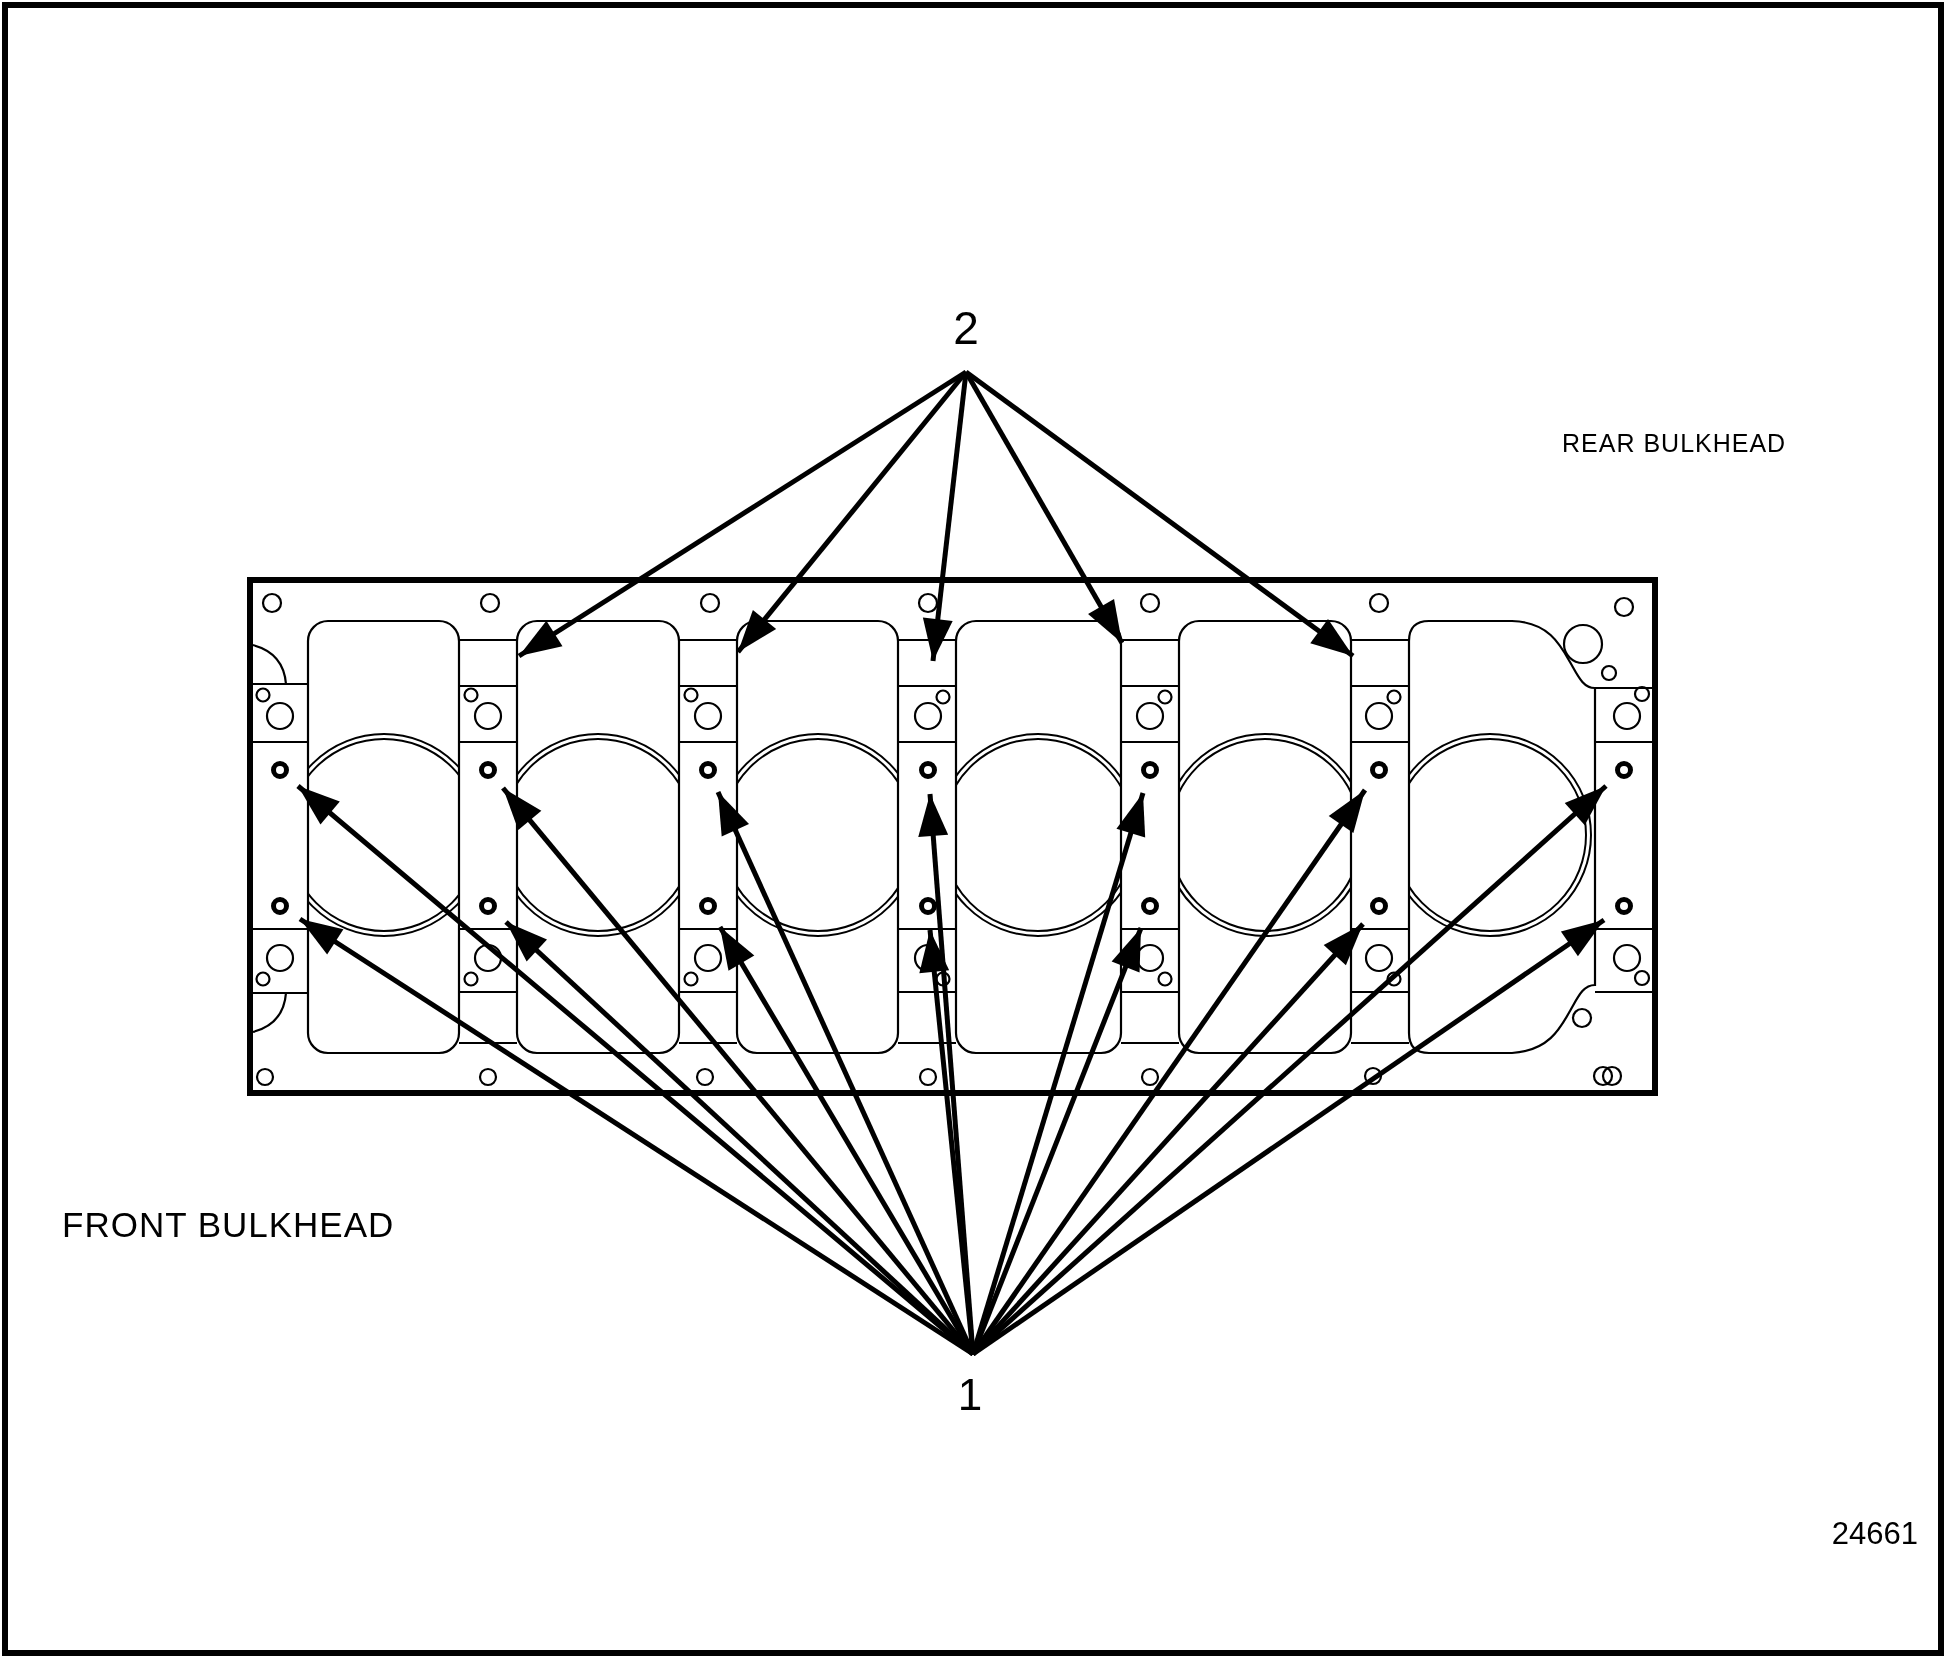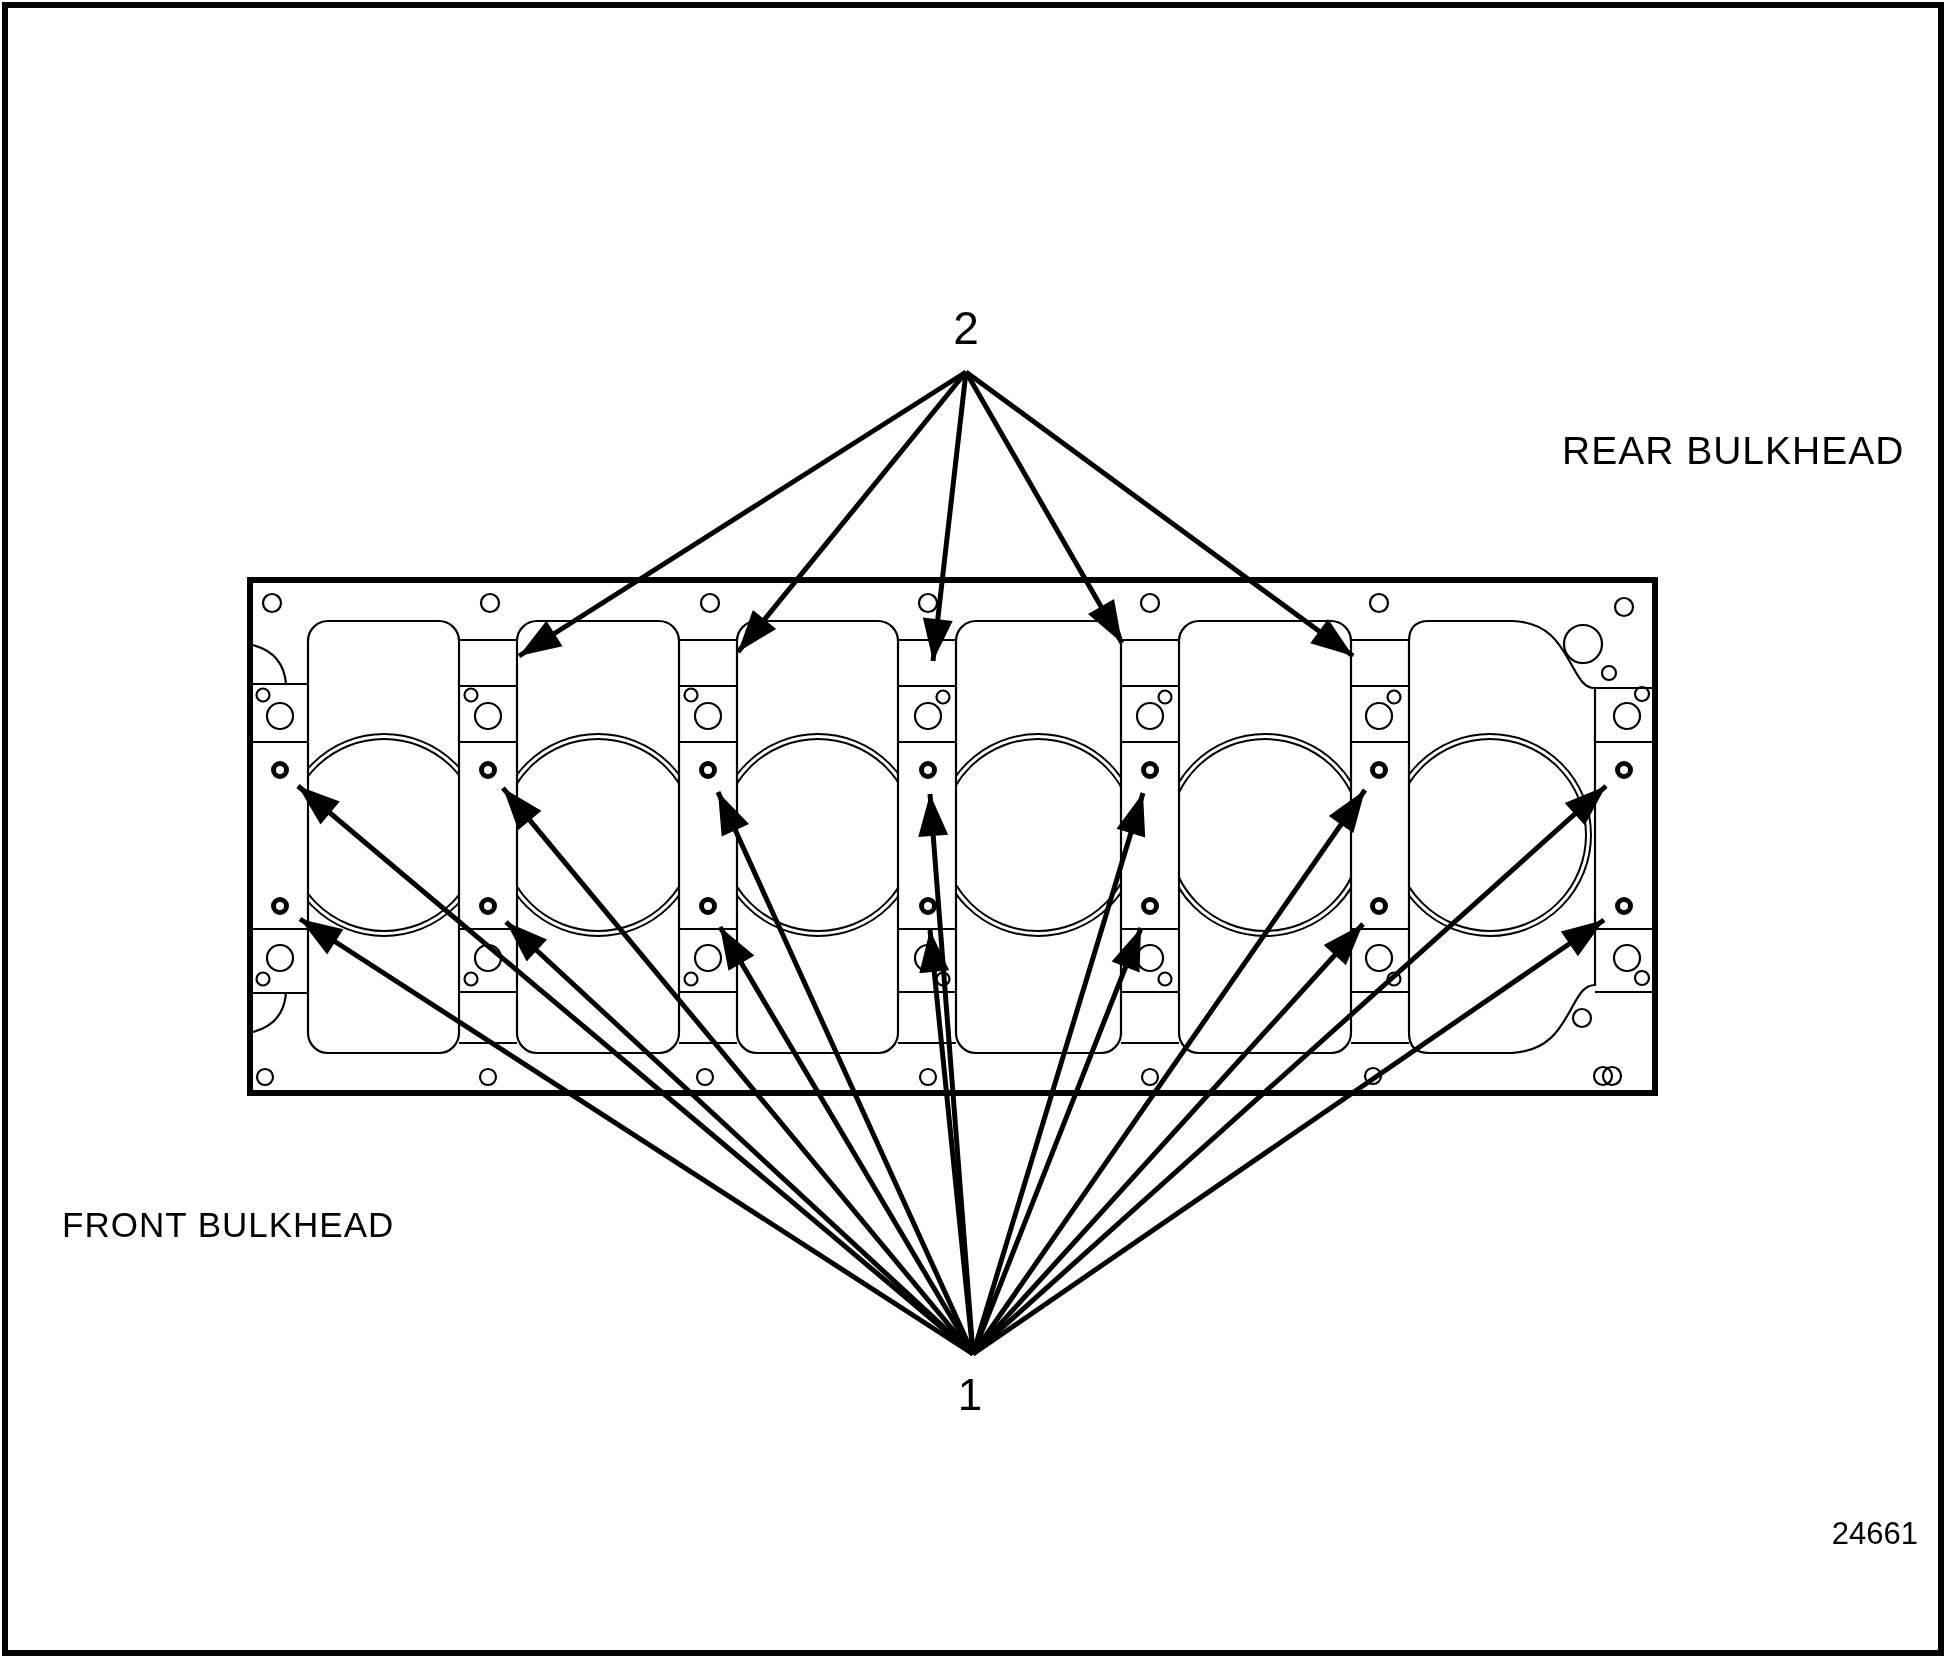--- a/index.html
+++ b/index.html
@@ -13,21 +13,21 @@
   #drawing{position:absolute;left:0;top:0;}
   .label{
     position:absolute;
     color:#000;
     white-space:nowrap;
     font-family:"Liberation Sans", sans-serif;
     letter-spacing:1px;
   }
   #callout-2{left:966px;top:301px;font-size:46px;transform:translateX(-50%);letter-spacing:0;}
   #callout-1{left:970px;top:1370px;font-size:44px;transform:translateX(-50%);letter-spacing:0;}
-  #rear-bulkhead{left:1562px;top:429px;font-size:39px;}
+  #rear-bulkhead{left:1562px;top:429px;font-size:25px;}
   #front-bulkhead{left:62px;top:1205px;font-size:35px;}
   #figure-number{left:1918px;top:1516px;font-size:31px;transform:translateX(-100%);letter-spacing:0;text-align:right;}
   svg *{vector-effect:none;}
 </style>
 </head>
 <body>
 
 <div id="stage">
 
   <svg id="drawing" width="1946" height="1658" viewBox="0 0 1946 1658" xmlns="http://www.w3.org/2000/svg">

